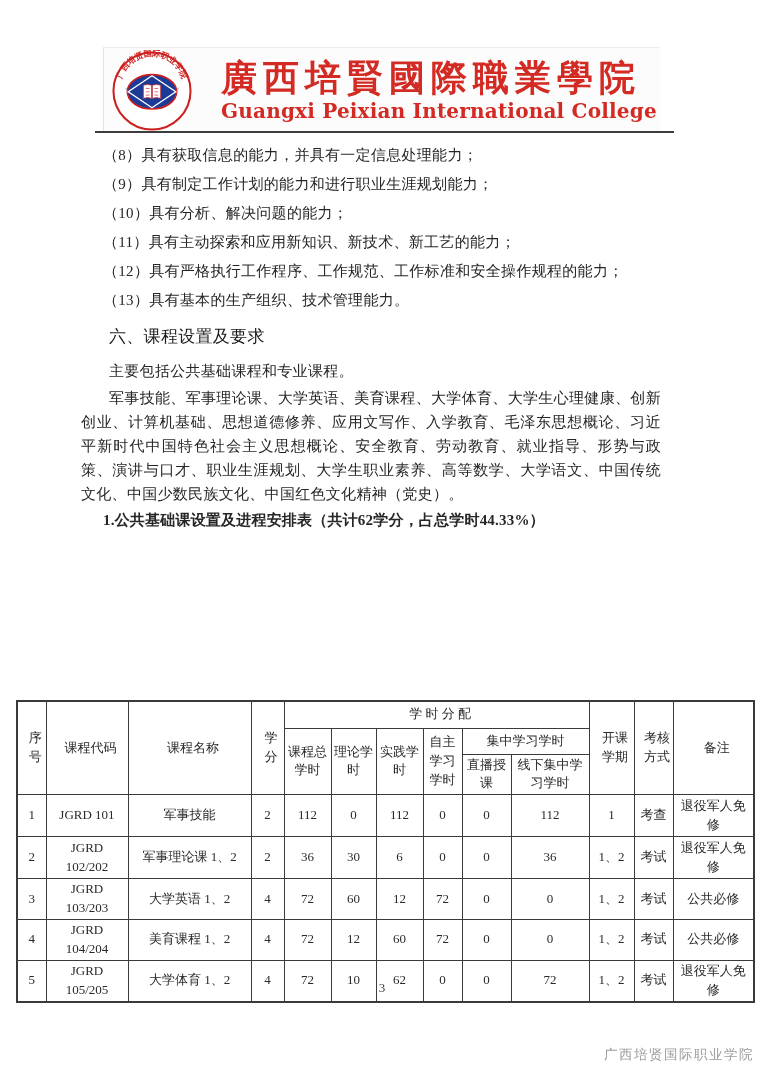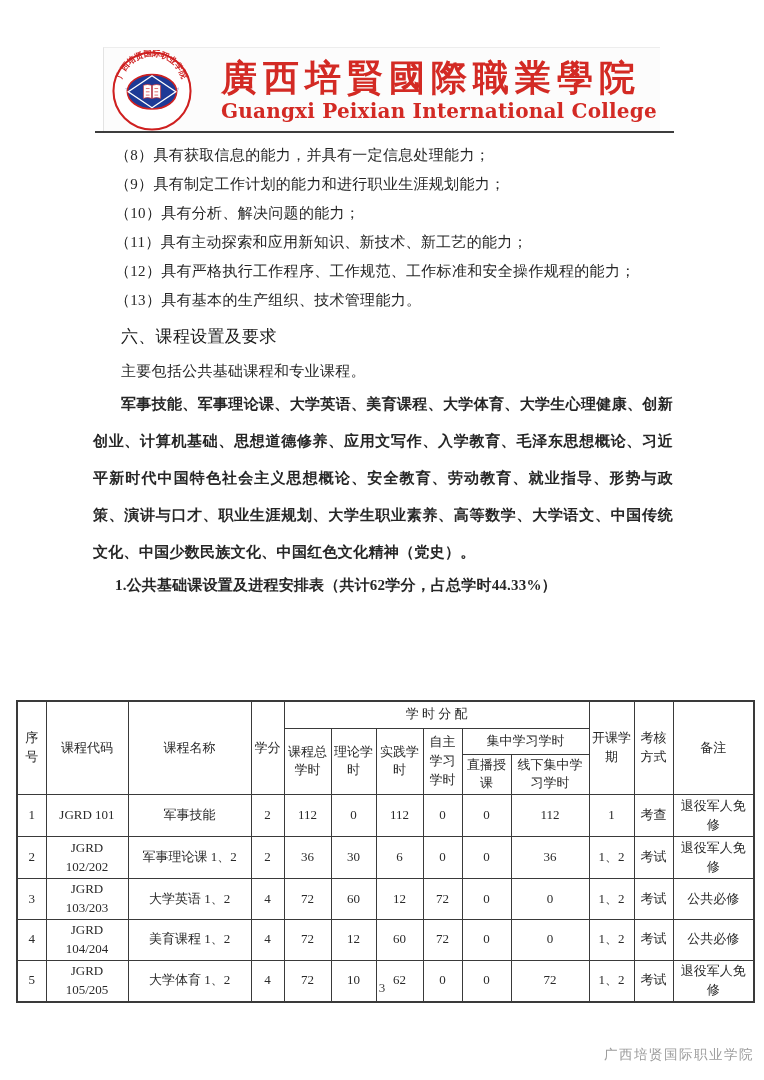--- a/index.html
+++ b/index.html
@@ -36,57 +36,57 @@
     font-size:20px;font-weight:bold;color:var(--accent);
     letter-spacing:0.2px;white-space:nowrap;line-height:1.1;margin-top:1px;
     font-family:"DejaVu Serif","Liberation Serif",serif;
   }
   .header-rule{
     position:absolute;left:95px;top:131px;width:579px;height:2px;background:#3d3d3d;
   }
 
   
   .content{
-    position:absolute;left:93px;top:141px;width:580px;
+    position:absolute;left:81px;top:141px;width:580px;
     font-size:15px;line-height:29px;letter-spacing:0.3px;
   }
   .ability-item{height:29px;padding-left:22px;white-space:nowrap;}
   .section-heading{
     margin-top:7px;height:29px;padding-left:28px;
     font-family:"Liberation Sans","DejaVu Sans",sans-serif;
     font-weight:normal;font-size:17px;color:#1c1c1c;
   }
   .intro-line{margin-top:6px;height:29px;text-indent:28px;}
   .subsection-heading{
     height:29px;padding-left:28px;
     font-family:"Liberation Sans","DejaVu Sans",sans-serif;
     font-weight:bold;font-size:15.5px;color:#1c1c1c;
   }
   .course-paragraph{
-    text-align:justify;text-indent:28px;line-height:37px;font-weight:bold;
+    text-align:justify;text-indent:28px;line-height:24px;
   }
   .table-caption{
     height:29px;padding-left:22px;
     font-weight:bold;font-size:15px;letter-spacing:0.2px;
   }
 
   
   .courses-table{
     position:absolute;left:16px;top:700px;width:737px;
     border-collapse:collapse;table-layout:fixed;
     font-size:13px;color:#2a2a2a;
   }
   .courses-table td{
     border:1px solid var(--border);
     text-align:center;vertical-align:middle;
     padding:1px 2px;line-height:1.45;
     overflow:hidden;
   }
   .courses-table{border:2px solid var(--border);}
-  tr.h-a td{height:27px;}
+  tr.h-a td{height:27px;padding-left:9px;}
   tr.h-b td{height:26px;}
   tr.h-c td{height:35px;}
   tr.r-tall td{height:42px;}
   tr.r-short td{height:21px;}
   tr.r-mid td{height:25px;}
 
   
   .page-number{
     position:absolute;left:0;top:980px;width:100%;
     text-align:center;font-size:13px;color:#3c3c3c;

